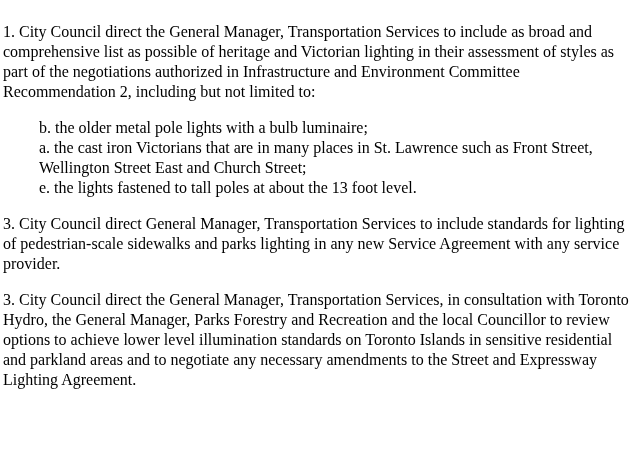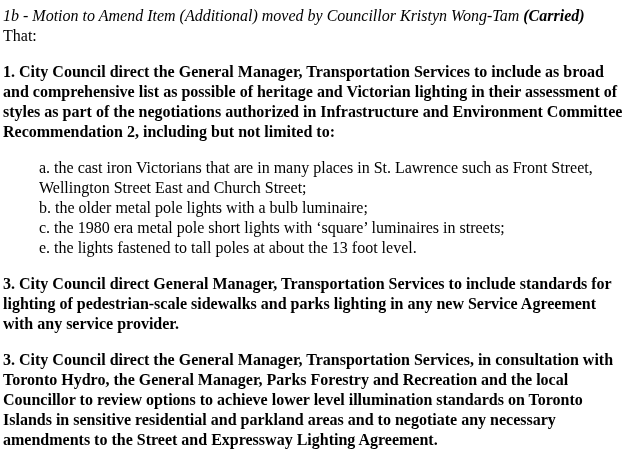--- a/index.html
+++ b/index.html
@@ -20,47 +20,40 @@
   }
   .heading-line {
     font-style: italic;
   }
   .carried {
     font-style: italic;
     font-weight: bold;
   }
   .para {
     margin: 16px 0 0 0;
-    font-weight: bold;
   }
   .sublist {
     margin: 16px 0 0 0;
     padding-left: 36px;
   }
   .sublist-item {
     margin: 0;
   }
 </style>
 </head>
 <body>
 
 <div>
 
-  <div class="heading-block">
-    <span class="heading-line">1b - Motion to Amend Item (Additional) moved by Councillor Kristyn Wong-Tam</span>
-    <span class="carried">(Carried)</span>
-    <div>That:</div>
-  </div>
 
   <p class="para">1. City Council direct the General Manager, Transportation Services to include as broad and comprehensive list as possible of heritage and Victorian lighting in their assessment of styles as part of the negotiations authorized in Infrastructure and Environment Committee Recommendation 2, including but not limited to:</p>
 
   <div class="sublist">
+    <div class="sublist-item">b. the older metal pole lights with a bulb luminaire;</div>
     <div class="sublist-item">a. the cast iron Victorians that are in many places in St. Lawrence such as Front Street, Wellington Street East and Church Street;</div>
-    <div class="sublist-item">b. the older metal pole lights with a bulb luminaire;</div>
-    <div class="sublist-item">c. the 1980 era metal pole short lights with ‘square’ luminaires in streets;</div>
     <div class="sublist-item">e. the lights fastened to tall poles at about the 13 foot level.</div>
   </div>
 
   <p class="para">3. City Council direct General Manager, Transportation Services to include standards for lighting of pedestrian-scale sidewalks and parks lighting in any new Service Agreement with any service provider.</p>
 
   <p class="para">3. City Council direct the General Manager, Transportation Services, in consultation with Toronto Hydro, the General Manager, Parks Forestry and Recreation and the local Councillor to review options to achieve lower level illumination standards on Toronto Islands in sensitive residential and parkland areas and to negotiate any necessary amendments to the Street and Expressway Lighting Agreement.</p>
 
 </div>
 
 </body></html>

